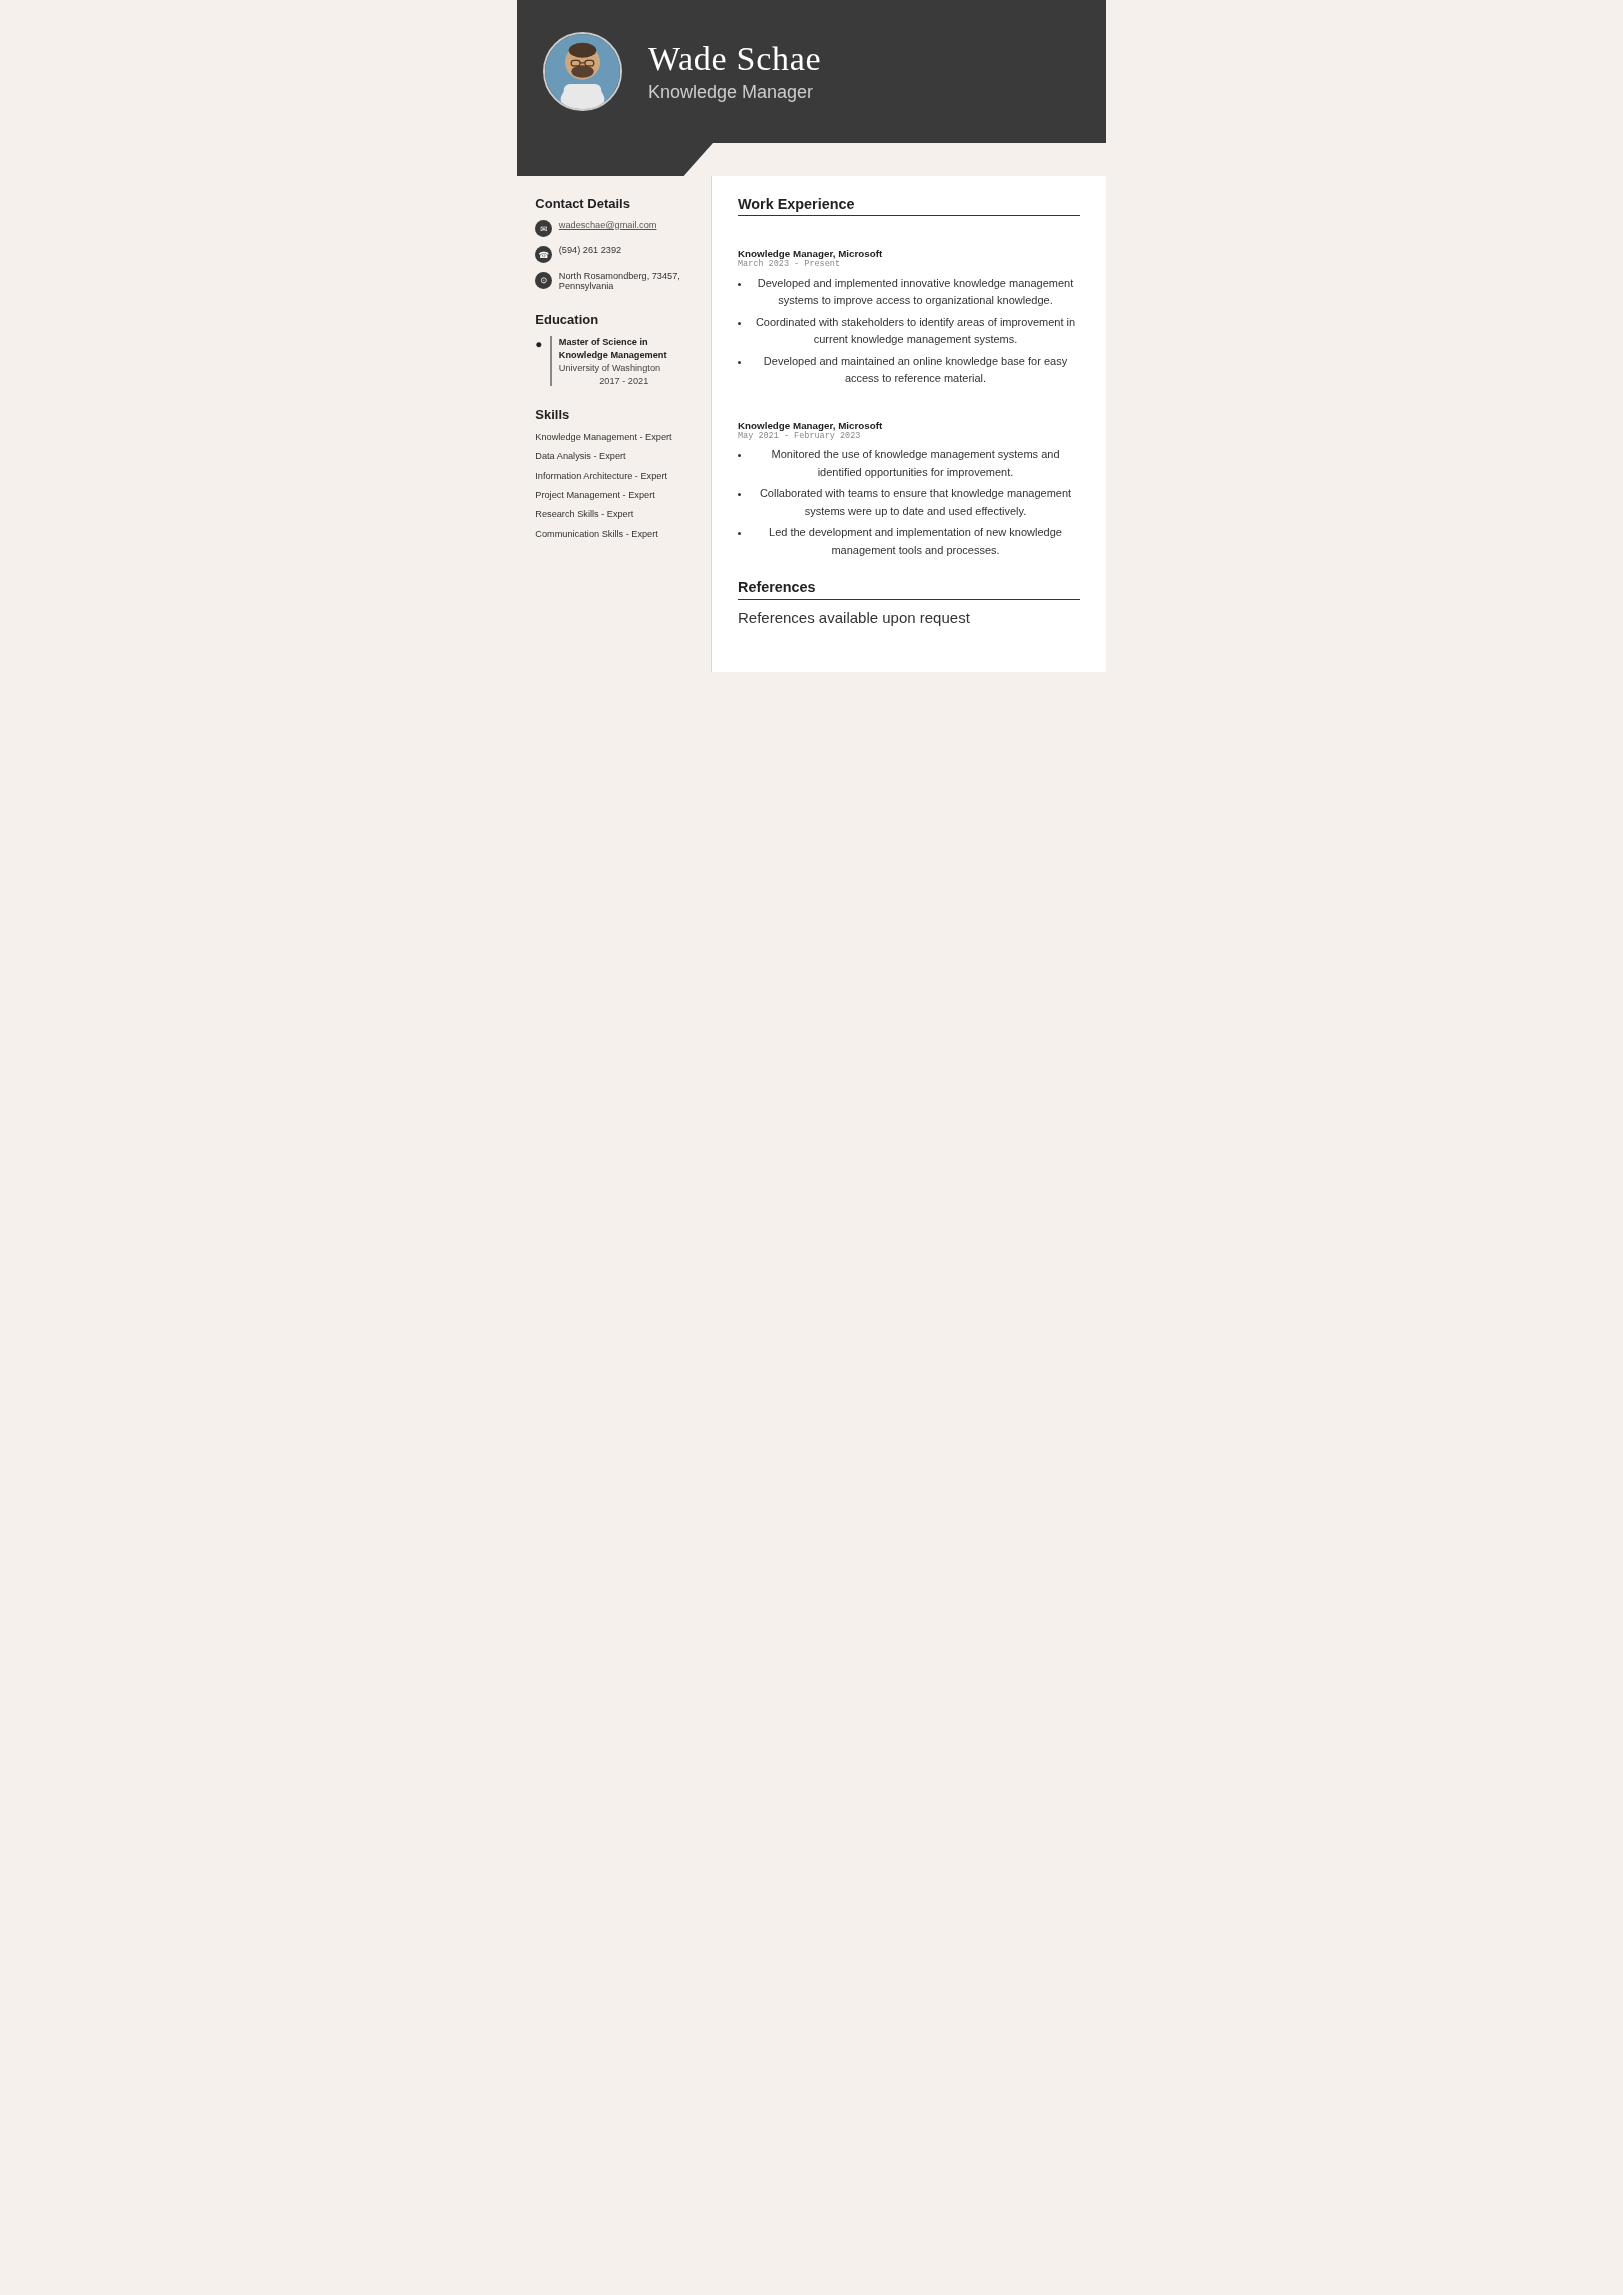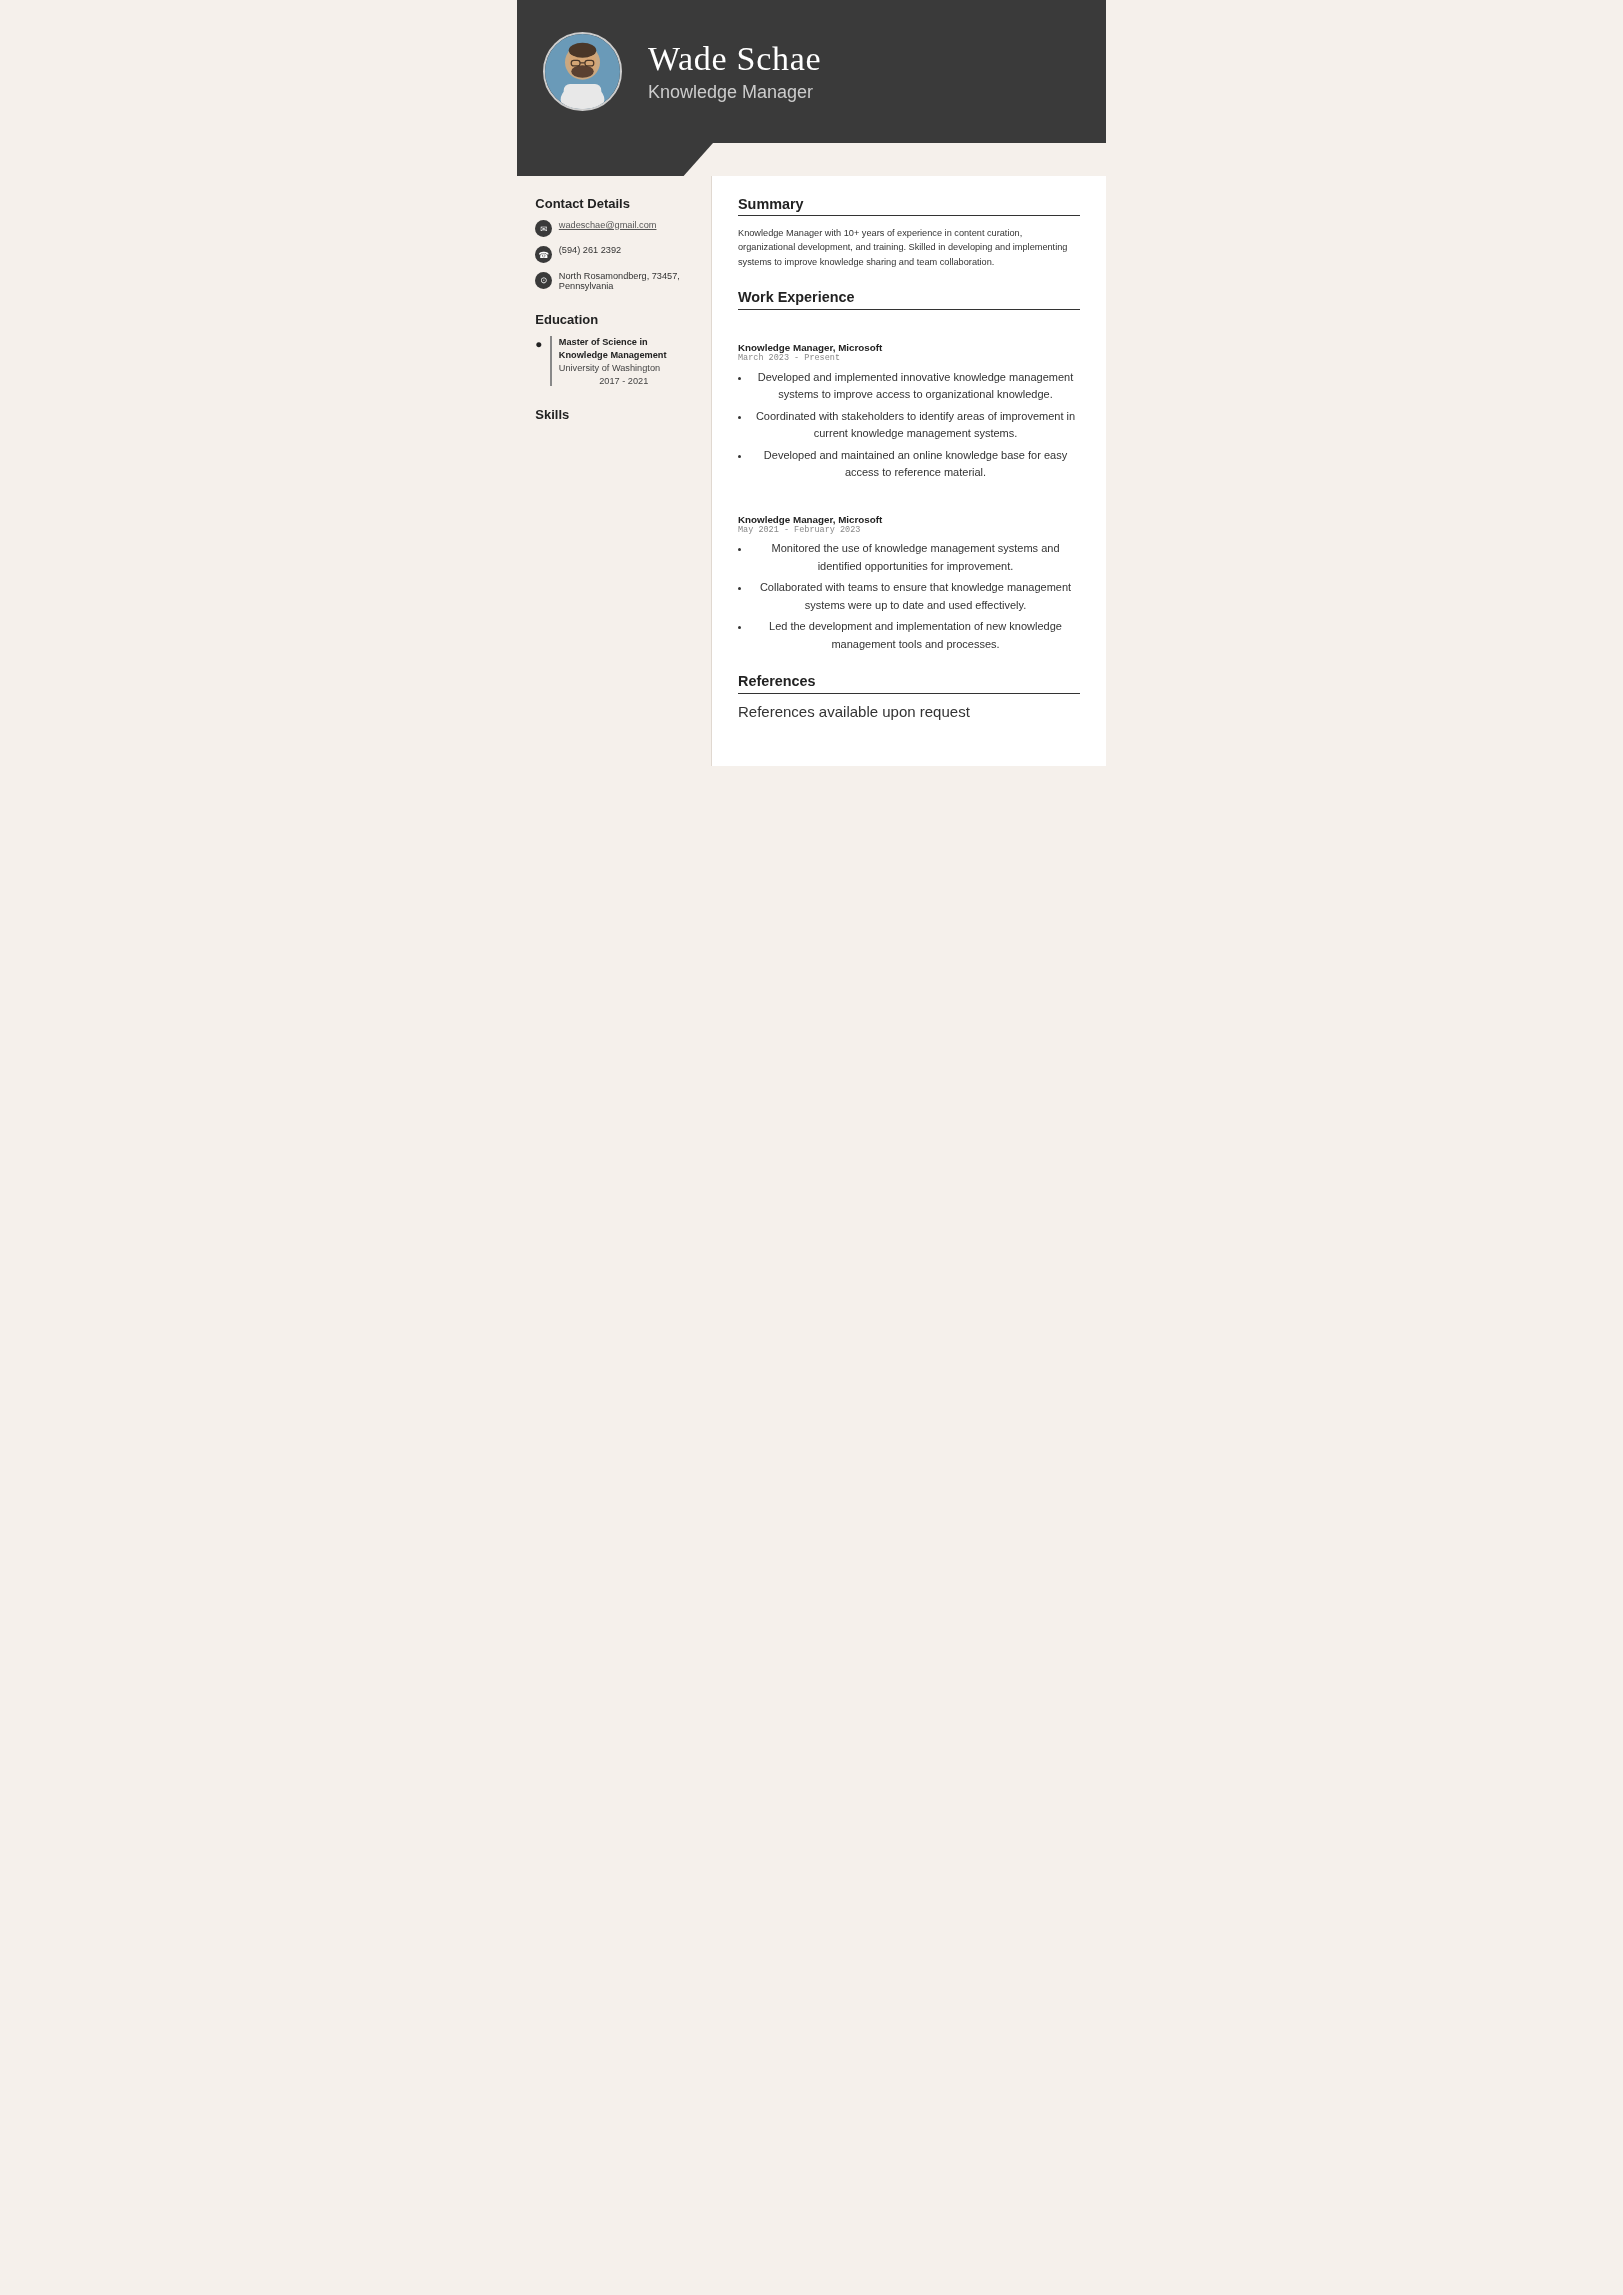--- a/index.html
+++ b/index.html
@@ -287,30 +287,34 @@
         <div class="edu-content">
           <div class="edu-degree">Master of Science in Knowledge Management</div>
           <div class="edu-school">University of Washington</div>
           <div class="edu-years">2017 - 2021</div>
         </div>
       </div>
     </div>
 
     <div class="sidebar-section">
       <div class="sidebar-section-title">Skills</div>
+      <div id="skills-list">
+          <div class="skill-item">Knowledge Management - Expert</div>
+          <div class="skill-item">Data Analysis - Expert</div>
+          <div class="skill-item">Information Architecture - Expert</div>
+          <div class="skill-item">Project Management - Expert</div>
+          <div class="skill-item">Research Skills - Expert</div>
+          <div class="skill-item">Communication Skills - Expert</div>
+        </div>
     </div>
 
   </div>
 
   <div class="main">
 
-    <div class="main-section">
-      <div class="main-section-title">Summary</div>
-      <div class="summary-text">Knowledge Manager with 10+ years of experience in content curation, organizational development, and training. Skilled in developing and implementing systems to improve knowledge sharing and team collaboration.</div>
-    </div>
 
     <div class="main-section">
       <div class="main-section-title">Work Experience</div>
       <div id="jobs-list">
           <div class="job">
             <div class="job-title">Knowledge Manager, Microsoft</div>
             <div class="job-date">March 2023 - Present</div>
             <ul class="job-bullets">
               <li>Developed and implemented innovative knowledge management systems to improve access to organizational knowledge.</li>
               <li>Coordinated with stakeholders to identify areas of improvement in current knowledge management systems.</li>

